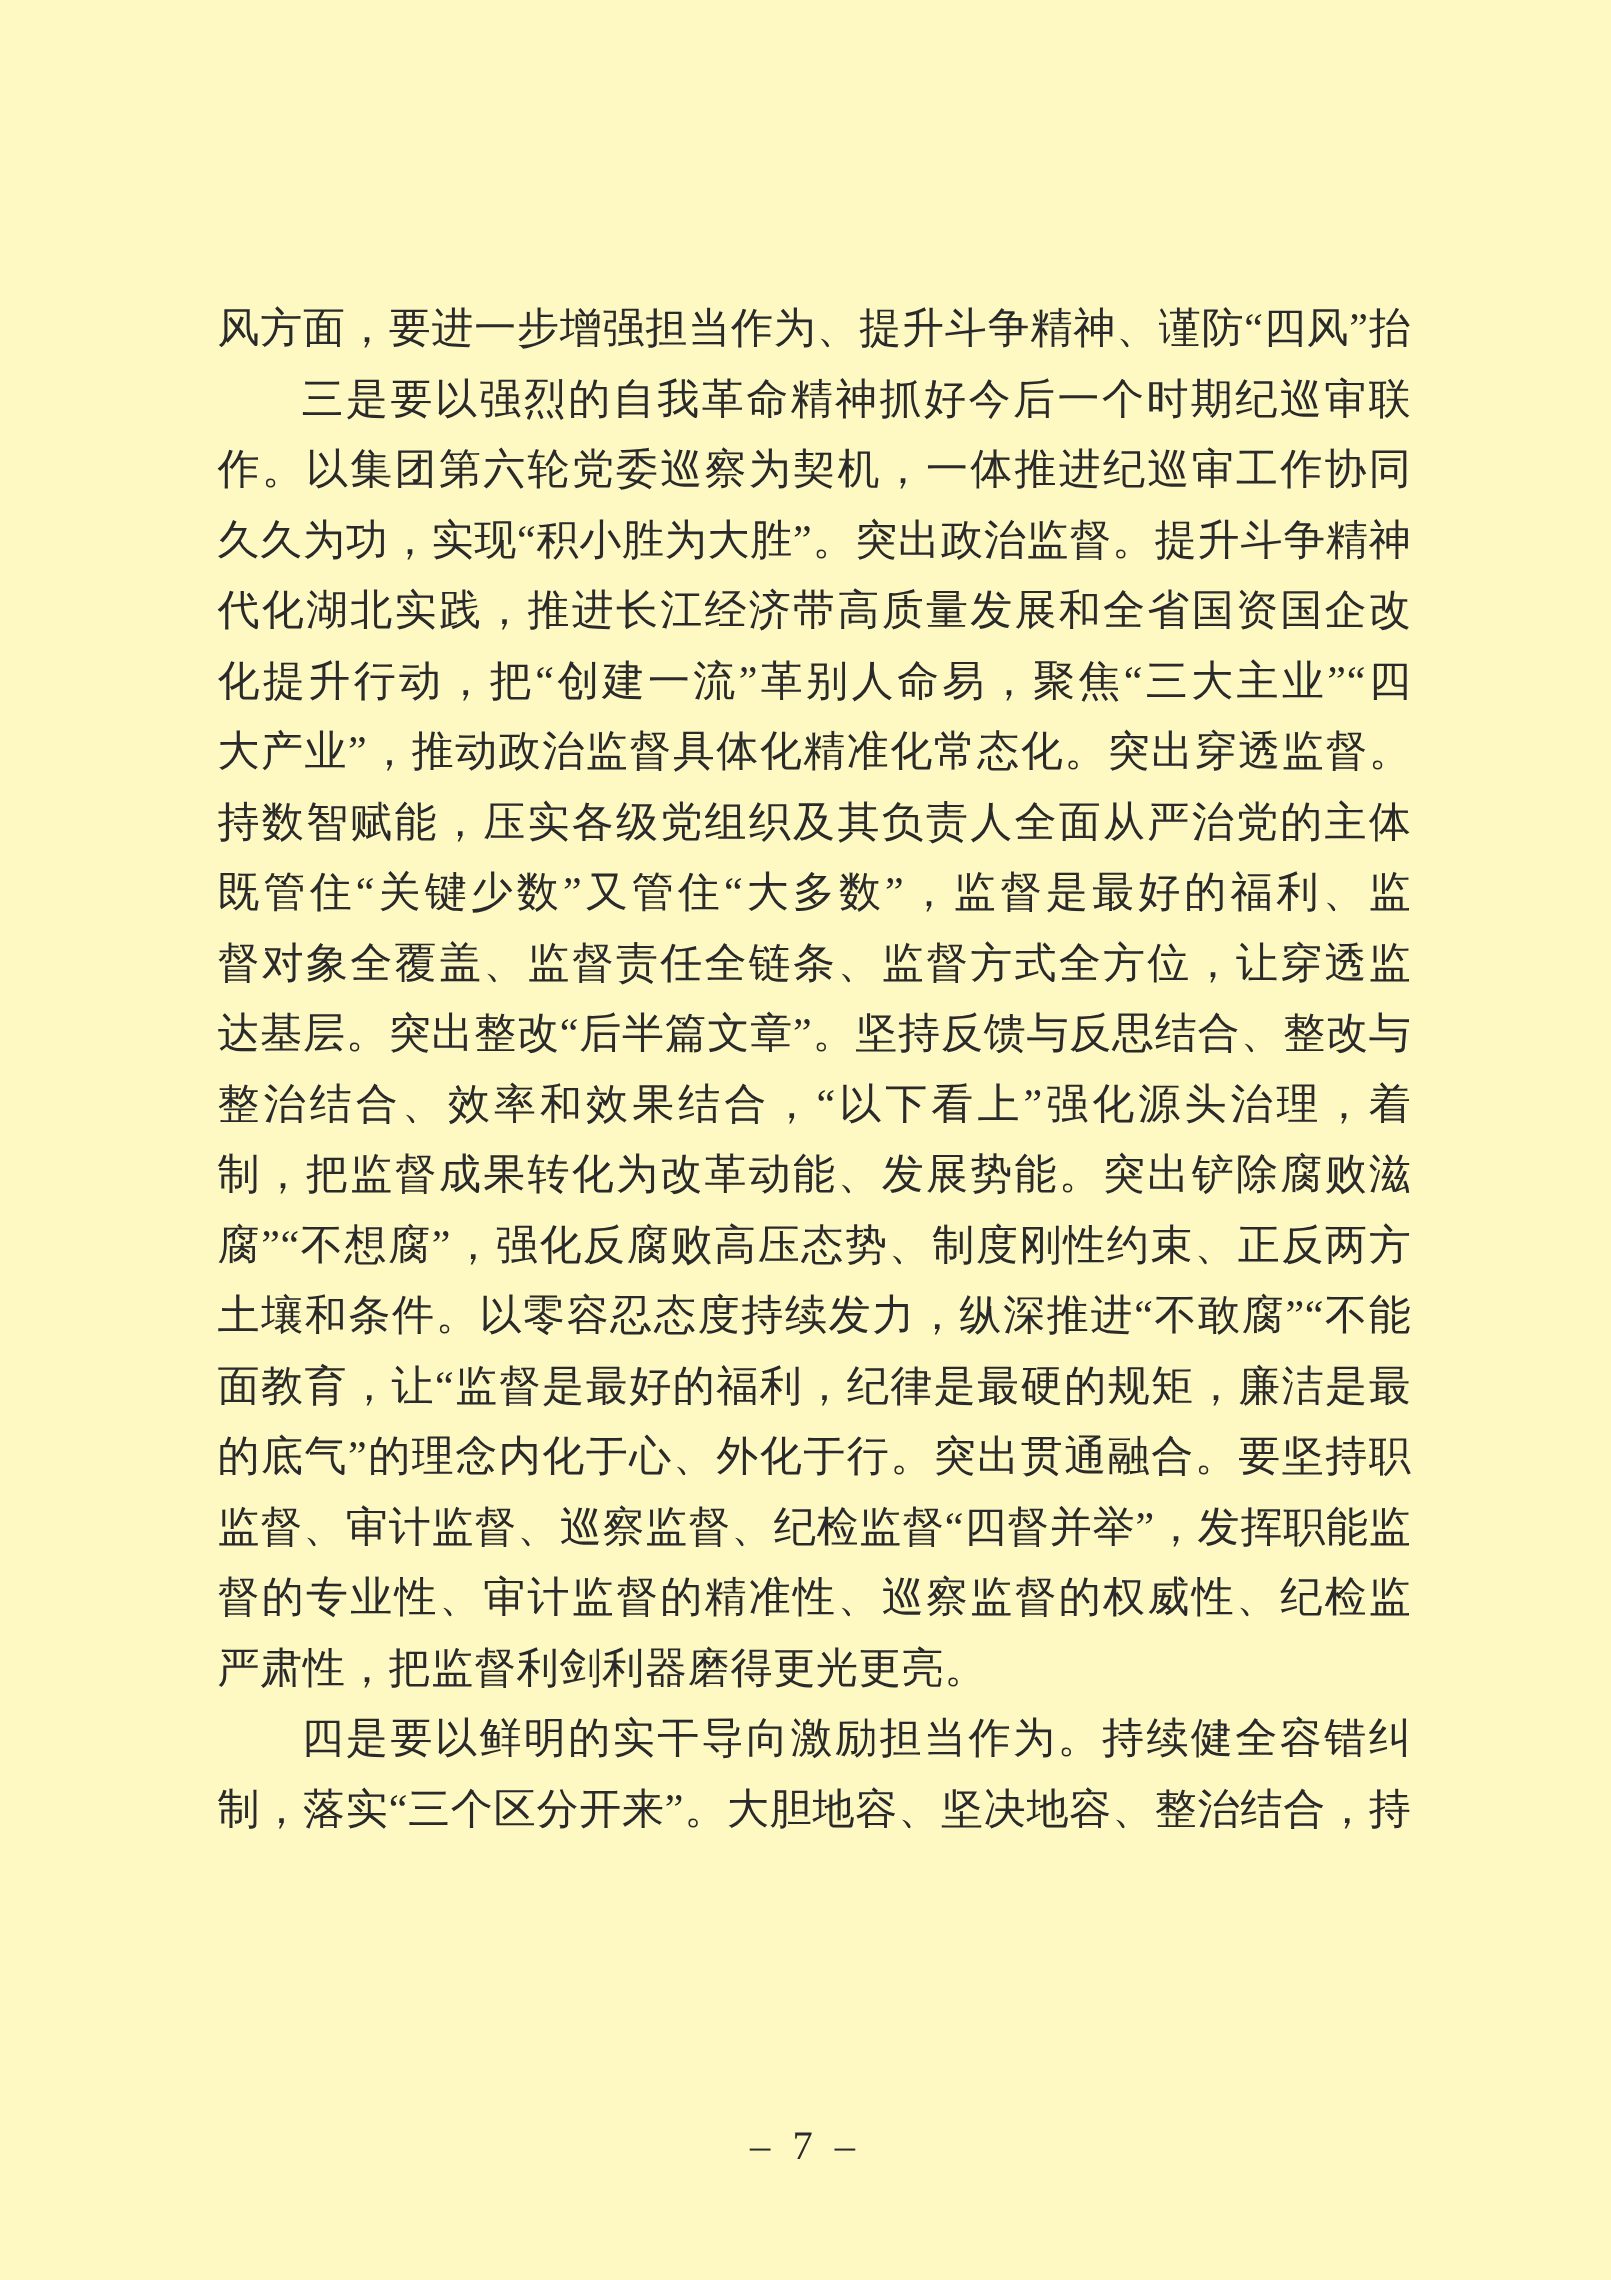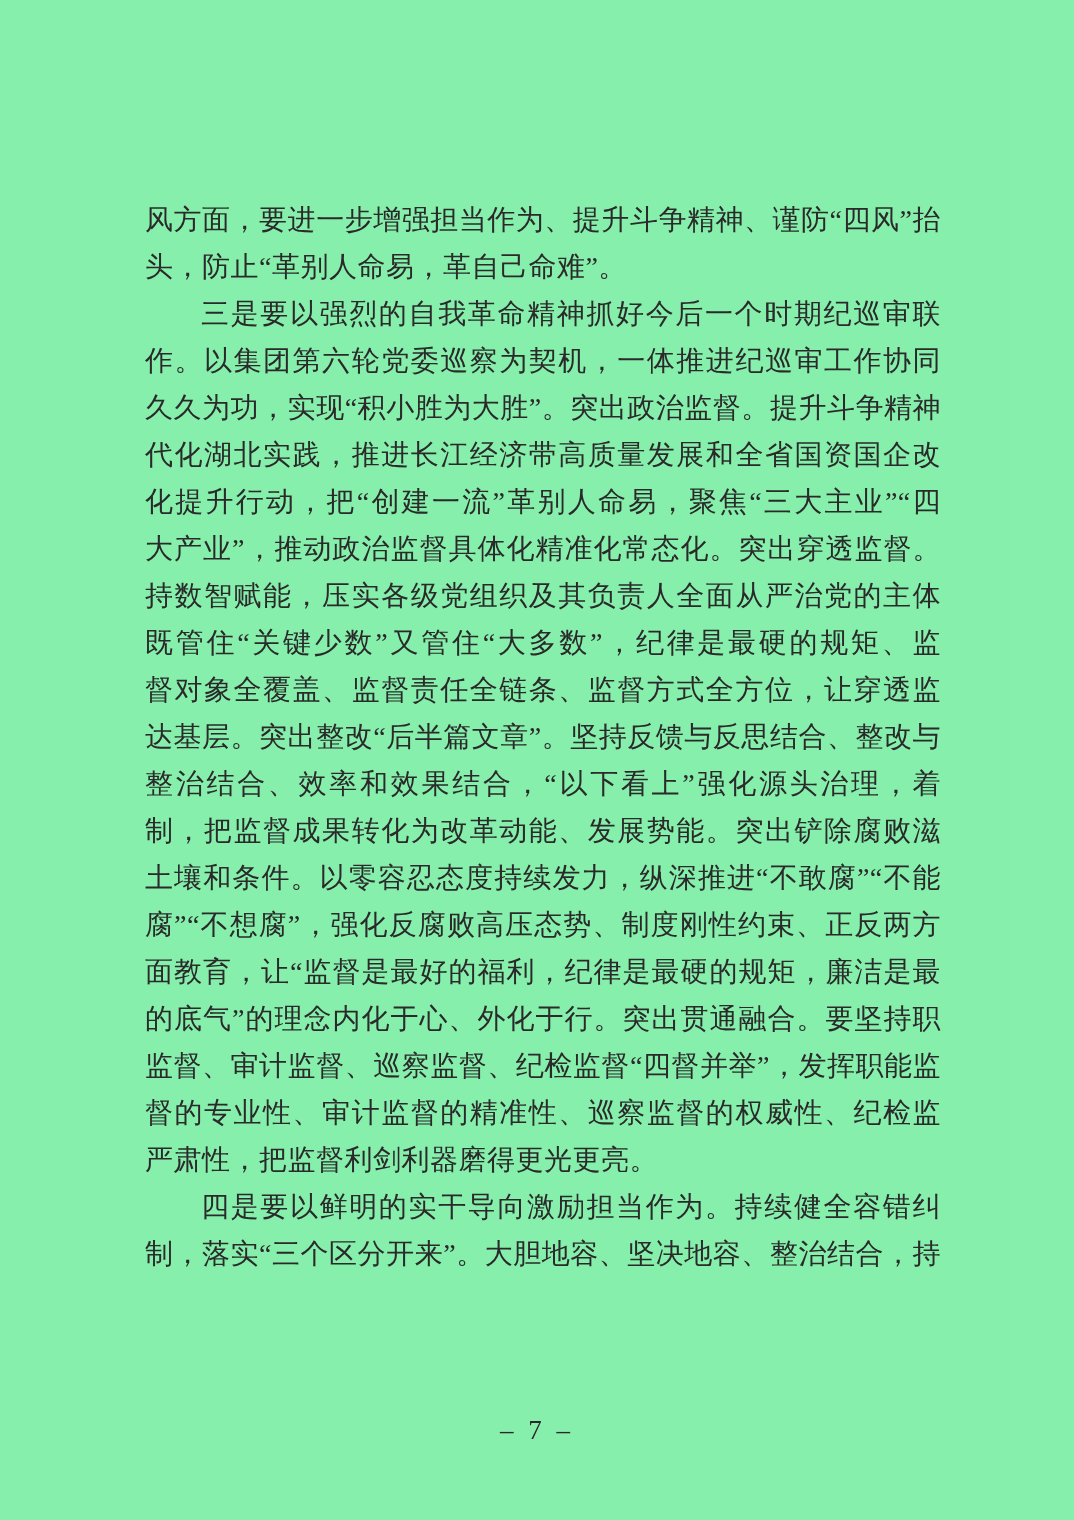--- a/index.html
+++ b/index.html
@@ -9,21 +9,21 @@
   body {
     width: 1074px;
     height: 1520px;
     background: #ffffff;
     font-family: "Liberation Serif", "DejaVu Serif", serif;
   }
   .page {
     position: relative;
     width: 1074px;
     height: 1520px;
-    background: #86efac;
+    background: #fef9c3;
     overflow: hidden;
   }
   .text-block {
     position: absolute;
     left: 145px;
     top: 196px;
     width: 796px;
     color: #2a2a2a;
   }
   .line {
@@ -57,35 +57,34 @@
     color: #2a2a2a;
     letter-spacing: 4px;
   }
 </style>
 </head>
 <body style="background: rgb(255, 255, 255);">
 
 <div class="page">
   <div class="text-block" id="text-lines" style="color: rgb(42, 42, 42);">
       <div class="line fill">风方面，要进一步增强担当作为、提升斗争精神、谨防“四风”抬</div>
-      <div class="line">头，防止“革别人命易，革自己命难”。</div>
       <div class="line fill indent">三是要以强烈的自我革命精神抓好今后一个时期纪巡审联动工</div>
       <div class="line fill">作。以集团第六轮党委巡察为契机，一体推进纪巡审工作协同发力、</div>
       <div class="line fill">久久为功，实现“积小胜为大胜”。突出政治监督。提升斗争精神</div>
       <div class="line fill">代化湖北实践，推进长江经济带高质量发展和全省国资国企改革深</div>
       <div class="line fill">化提升行动，把“创建一流”革别人命易，聚焦“三大主业”“四</div>
       <div class="line fill">大产业”，推动政治监督具体化精准化常态化。突出穿透监督。坚</div>
       <div class="line fill">持数智赋能，压实各级党组织及其负责人全面从严治党的主体责任，</div>
-      <div class="line fill">既管住“关键少数”又管住“大多数”，纪律是最硬的规矩、监</div>
+      <div class="line fill">既管住“关键少数”又管住“大多数”，监督是最好的福利、监</div>
       <div class="line fill">督对象全覆盖、监督责任全链条、监督方式全方位，让穿透监督直</div>
       <div class="line fill">达基层。突出整改“后半篇文章”。坚持反馈与反思结合、整改与</div>
       <div class="line fill">整治结合、效率和效果结合，“以下看上”强化源头治理，着眼“治</div>
       <div class="line fill">制，把监督成果转化为改革动能、发展势能。突出铲除腐败滋生的</div>
+      <div class="line fill">腐”“不想腐”，强化反腐败高压态势、制度刚性约束、正反两方</div>
       <div class="line fill">土壤和条件。以零容忍态度持续发力，纵深推进“不敢腐”“不能</div>
-      <div class="line fill">腐”“不想腐”，强化反腐败高压态势、制度刚性约束、正反两方</div>
       <div class="line fill">面教育，让“监督是最好的福利，纪律是最硬的规矩，廉洁是最大</div>
       <div class="line fill">的底气”的理念内化于心、外化于行。突出贯通融合。要坚持职能</div>
       <div class="line fill">监督、审计监督、巡察监督、纪检监督“四督并举”，发挥职能监</div>
       <div class="line fill">督的专业性、审计监督的精准性、巡察监督的权威性、纪检监督的</div>
       <div class="line">严肃性，把监督利剑利器磨得更光更亮。</div>
       <div class="line fill indent">四是要以鲜明的实干导向激励担当作为。持续健全容错纠错机</div>
       <div class="line fill">制，落实“三个区分开来”。大胆地容、坚决地容、整治结合，持</div>
     </div>
   <div class="footer">– 7 –</div>
 </div>

